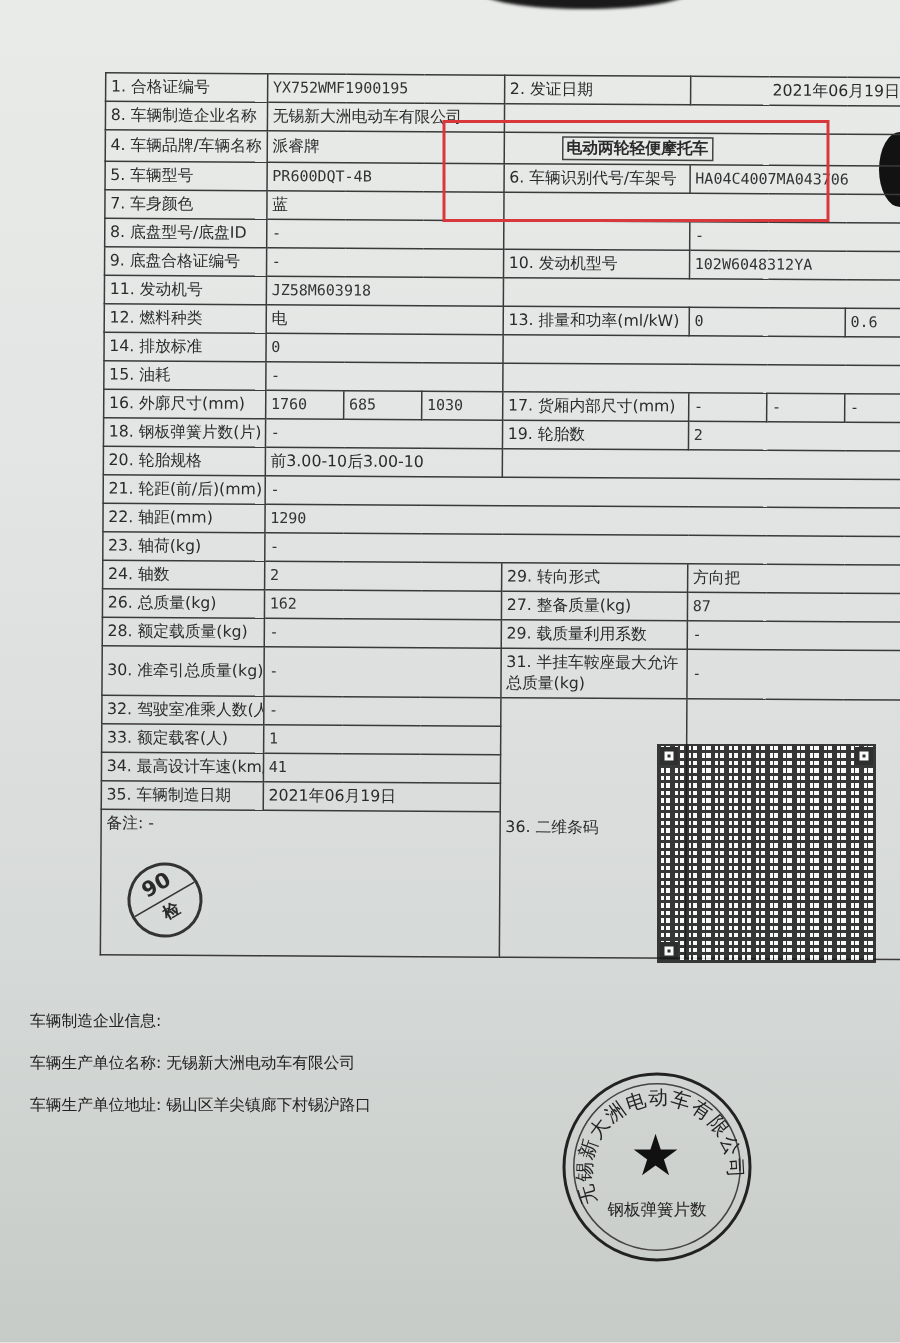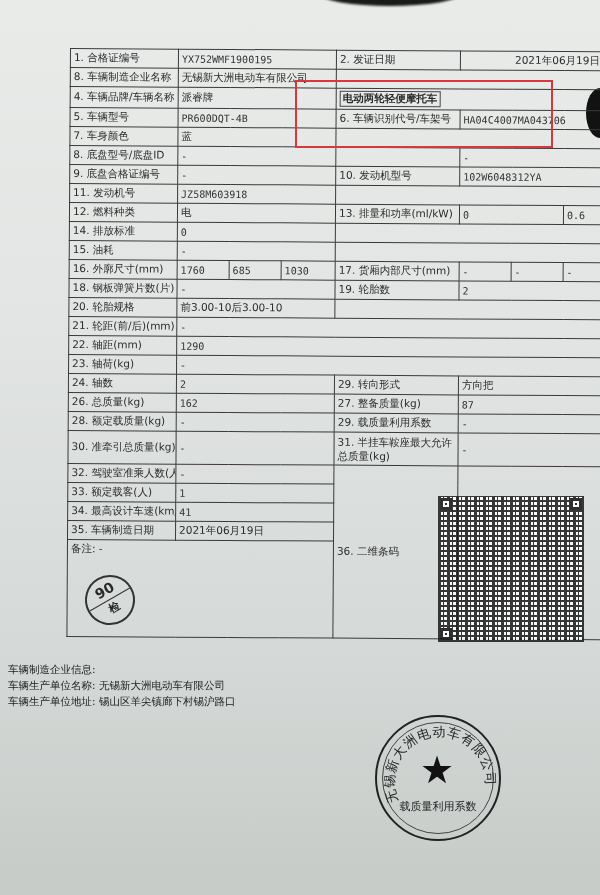--- a/index.html
+++ b/index.html
@@ -32,21 +32,21 @@
   td.val { font-family:"DejaVu Sans Mono", monospace; font-size:10px; color:#333; }
   td.cn  { font-family:"DejaVu Sans", sans-serif; font-size:10.5px; }
   .tall td { height:34px; }
   .note-cell { height:92px !important; vertical-align:top !important; position:relative; }
   .qr-cell { position:relative; }
   .red-box {
     position:absolute; left:295px; top:80px; width:258px; height:68px;
     border:2px solid #d8383c; box-sizing:border-box;
   }
   .inner-box {
-    display:inline-block; border:1px solid #444; padding:0 2px; font-weight:bold;
+    display:inline-block; border:1px solid #444; padding:0 2px; font-weight:bold;margin-left:35px;
   }
   .qr {
     position:absolute; left:438px; top:496px; width:146px; height:146px;
     background-color:#fff;
     background-image:
       repeating-linear-gradient(90deg, #1a1a1a 0 3px, transparent 3px 5px, #1a1a1a 5px 6px, transparent 6px 9px),
       repeating-linear-gradient(0deg, #1a1a1a 0 2px, transparent 2px 5px, #1a1a1a 5px 7px, transparent 7px 10px);
     opacity:0.85;
   }
   .qr .finder {
@@ -57,21 +57,21 @@
     position:absolute; left:85px; top:575px; width:46px; height:46px; border:2px solid #333;
     border-radius:50%; overflow:hidden; transform:rotate(-30deg);
     font-size:14px; text-align:center;
   }
   .stamp90 .line { position:absolute; left:-4px; top:22px; width:56px; border-top:1.5px solid #333; }
   .stamp90 .num { position:absolute; left:0; right:0; top:4px; font-weight:bold; }
   .stamp90 .char { position:absolute; left:0; right:0; top:24px; font-size:11px; font-weight:bold; }
   .footer {
     position:absolute; left:8px; top:661px; width:585px; font-size:10.5px; line-height:16px; color:#222;
   }
-  .footer p { margin:0; }
+  .footer p { margin:12px; }
   .seal {
     position:absolute; left:375px; top:715px; width:126px; height:126px;
     border:2.5px solid #222; border-radius:50%; box-sizing:border-box;
   }
   .seal .ring { position:absolute; left:5px; top:5px; right:5px; bottom:5px; border:1px solid #444; border-radius:50%; }
   .seal svg { position:absolute; left:0; top:0; }
   .seal .star { position:absolute; left:43px; top:34px; font-size:38px; line-height:38px; color:#111; }
   .seal .sub { position:absolute; left:0; right:0; top:82px; text-align:center; font-size:11px; color:#222; }
 </style>
 </head>
@@ -260,14 +260,14 @@
   <div class="ring"></div>
   <svg width="126" height="126" viewBox="0 0 126 126">
     <defs>
         <path id="arc" d="M 22 86 A 46 46 0 1 1 104 86"></path>
       </defs>
     <text font-size="13" fill="#222" font-family="DejaVu Sans, sans-serif" letter-spacing="1">
       <textPath href="#arc" startOffset="2" id="arcText">无锡新大洲电动车有限公司</textPath>
     </text>
   </svg>
   <div class="star">★</div>
-  <div class="sub">载质量利用系数</div>
+  <div class="sub">钢板弹簧片数</div>
 </div>
 
 </body></html>

